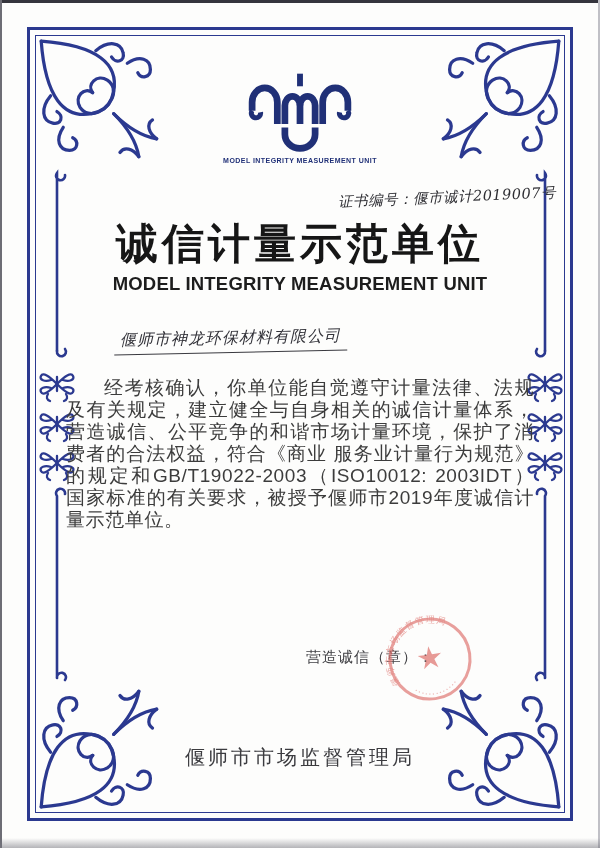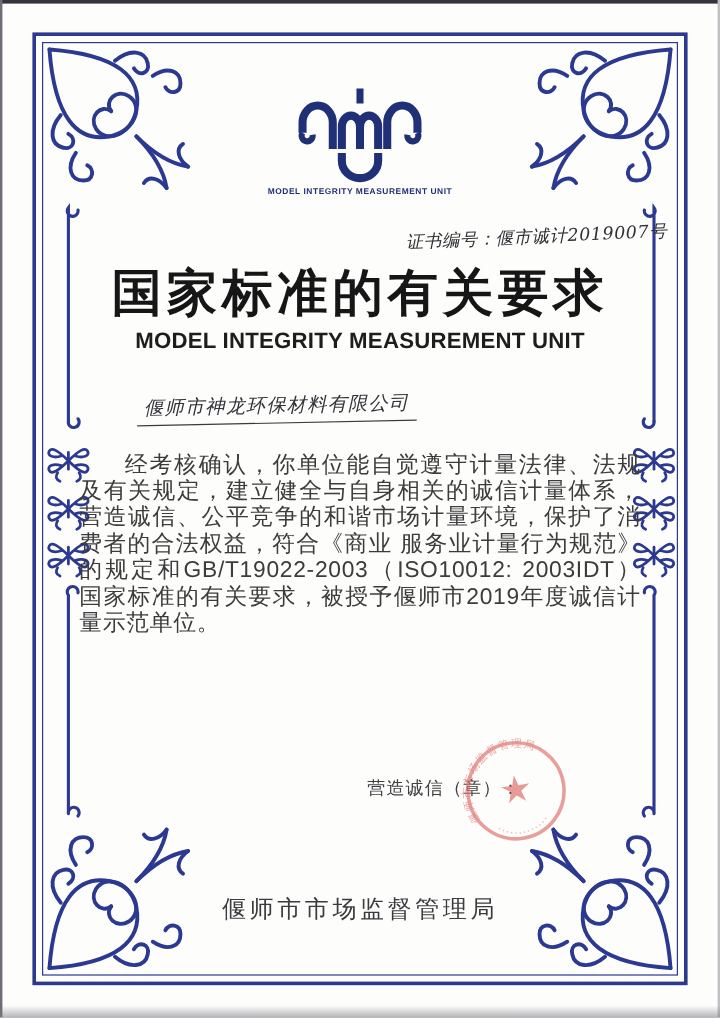--- a/index.html
+++ b/index.html
@@ -138,21 +138,21 @@
         <path d="M97,62 V36 A15,17 0 0 1 127,36 V46" stroke-width="8"></path>
         <path d="M127,46 a5.5,5.5 0 1 1 -10,2" stroke-width="6"></path>
         <path d="M52,66 V74 A18,17 0 0 0 88,74 V66" stroke-width="8"></path>
       </g>
     </svg>
   </div>
   <div class="logo-caption">MODEL INTEGRITY MEASUREMENT UNIT</div>
 
   <div class="cert-no"><span>证书编号：</span><span>偃市诚计2019007号</span></div>
 
-  <div class="title-cn">国家标准的有关要求</div>
+  <div class="title-cn">诚信计量示范单位</div>
   <div class="title-en">MODEL INTEGRITY MEASUREMENT UNIT</div>
 
   <div class="company">偃师市神龙环保材料有限公司</div>
 
   <div class="body-par">经考核确认，你单位能自觉遵守计量法律、法规及有关规定，建立健全与自身相关的诚信计量体系，营造诚信、公平竞争的和谐市场计量环境，保护了消费者的合法权益，符合《商业 服务业计量行为规范》的规定和GB/T19022-2003（ISO10012: 2003IDT）国家标准的有关要求，被授予偃师市2019年度诚信计量示范单位。</div>
 
   <div class="issuer">营造诚信（章）：</div>
 
   <svg class="seal" viewBox="0 0 100 100">
     <defs>

